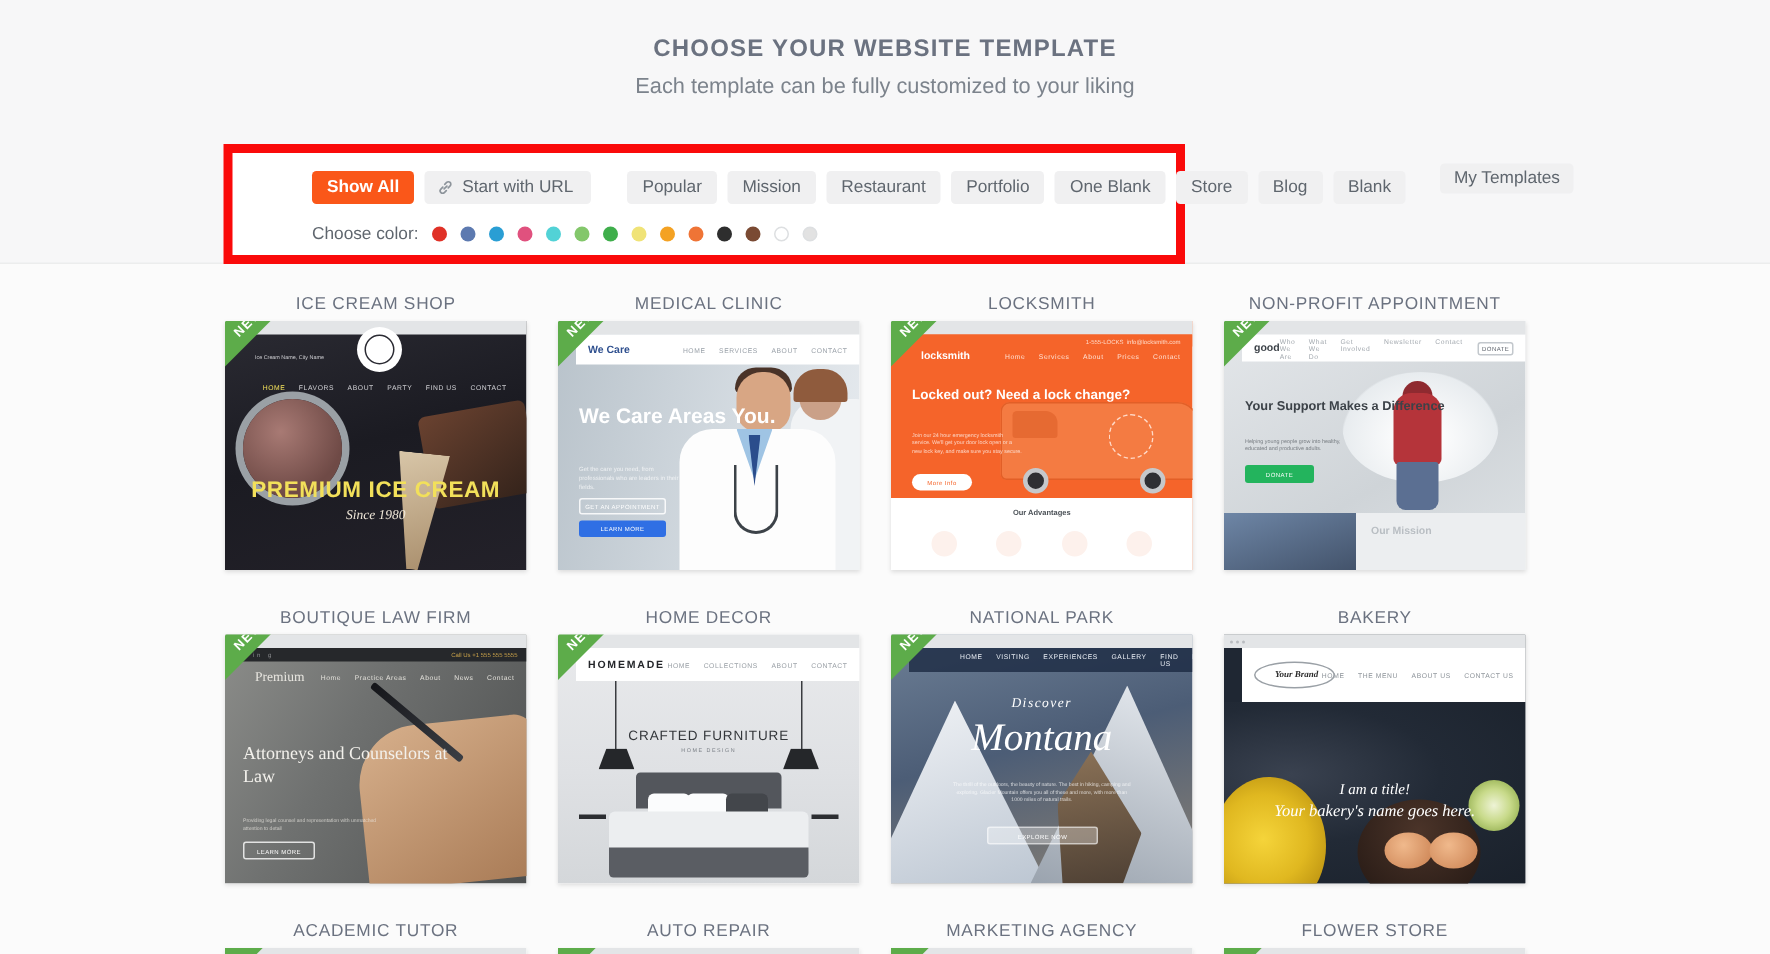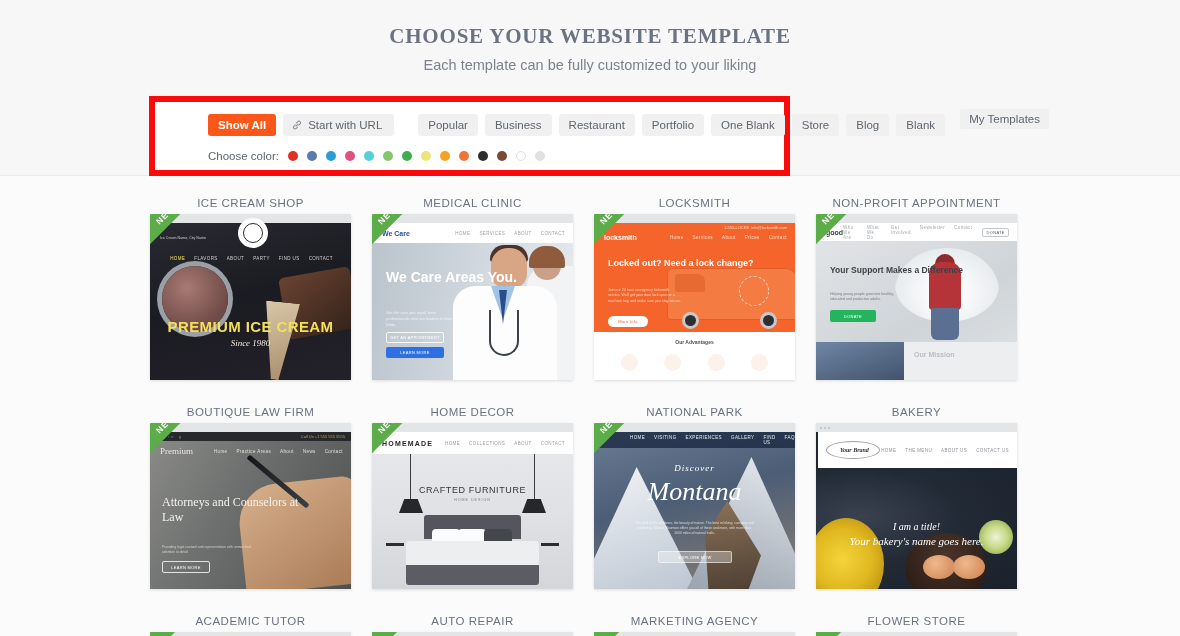--- a/index.html
+++ b/index.html
@@ -21,26 +21,25 @@
   .header-band {
     position: relative;
     width: 1180px;
     height: 176px;
     background: #f7f7f8;
     border-bottom: 1px solid #eceded;
   }
 
   .page-title {
     text-align: center;
-    font-size: 21px;
+    font-size: 16px;
     font-weight: bold;
     letter-spacing: 0.8px;
     color: #6b7280;
     padding-top: 24px;
-    font-family: Liberation Serif, serif;
   }
 
   .page-subtitle {
     text-align: center;
     font-size: 14.5px;
     color: #7c838c;
     margin-top: 8px;
   }
 
   
@@ -220,21 +219,21 @@
 
   
   .mini-bar {
     position: absolute; left: 0; right: 0; top: 0;
     height: 9px; background: #e3e5e7;
     display: flex; align-items: center; gap: 2px; padding-left: 4px;
   }
   .mini-dot { width: 2px; height: 2px; border-radius: 50%; background: #b9bcc0; }
 
   .mini-nav {
-    position: absolute; left: 2px; right: 0;
+    position: absolute; left: 12px; right: 0;
     display: flex; align-items: center;
     padding: 0 8px;
   }
   .mini-logo { font-size: 7px; font-weight: bold; white-space: nowrap; }
   .mini-links { margin-left: auto; display: flex; gap: 9px; }
   .mini-links span { font-size: 4.5px; letter-spacing: .4px; }
 
   .hero-title { font-weight: bold; line-height: 1.12; }
   .hero-sub   { opacity: .72; line-height: 1.5; }
 
@@ -563,21 +562,21 @@
           </span>
           <span>Start with URL</span>
         </div>
 
         <div class="tab-divider"></div>
 
         <div class="tab">
           <span>Popular</span>
         </div>
         <div class="tab">
-          <span>Business</span>
+          <span>Mission</span>
         </div>
         <div class="tab">
           <span>Restaurant</span>
         </div>
         <div class="tab">
           <span>Portfolio</span>
         </div>
         <div class="tab">
           <span>One Blank</span>
         </div>

